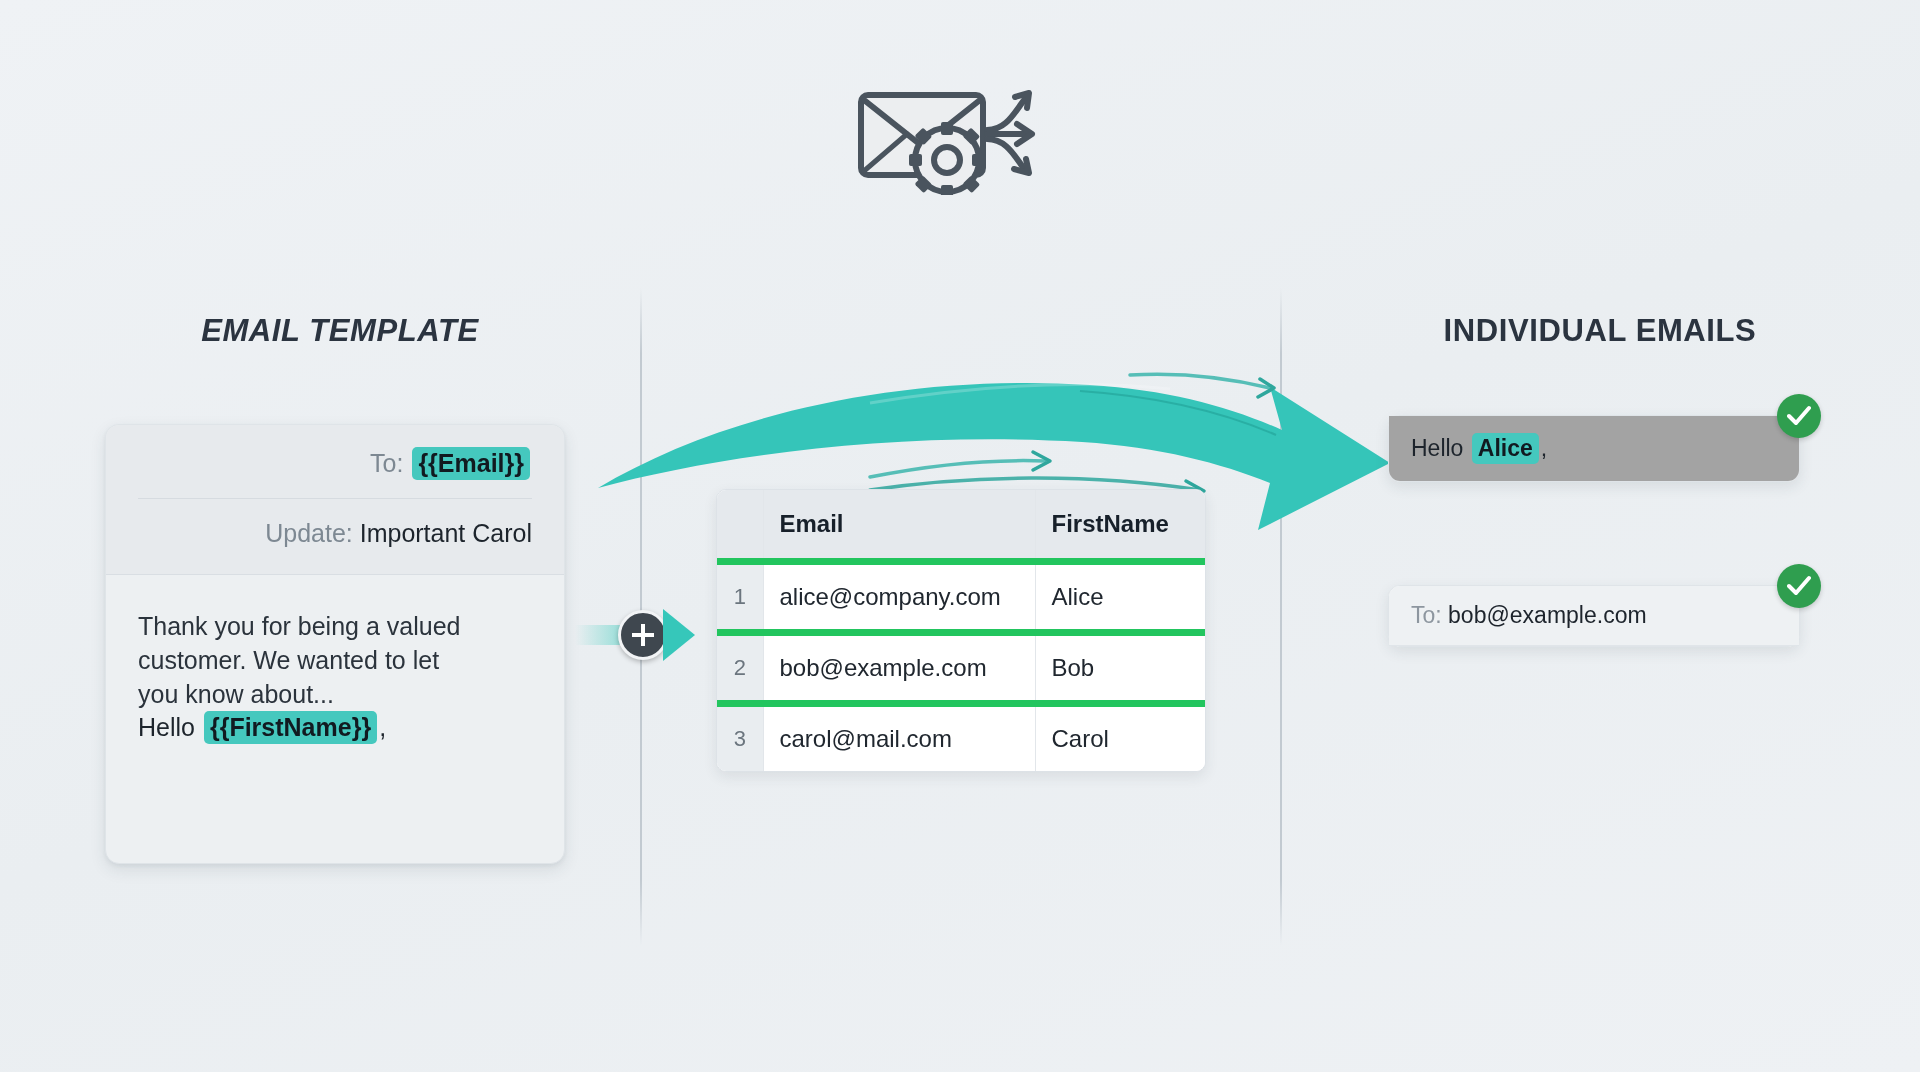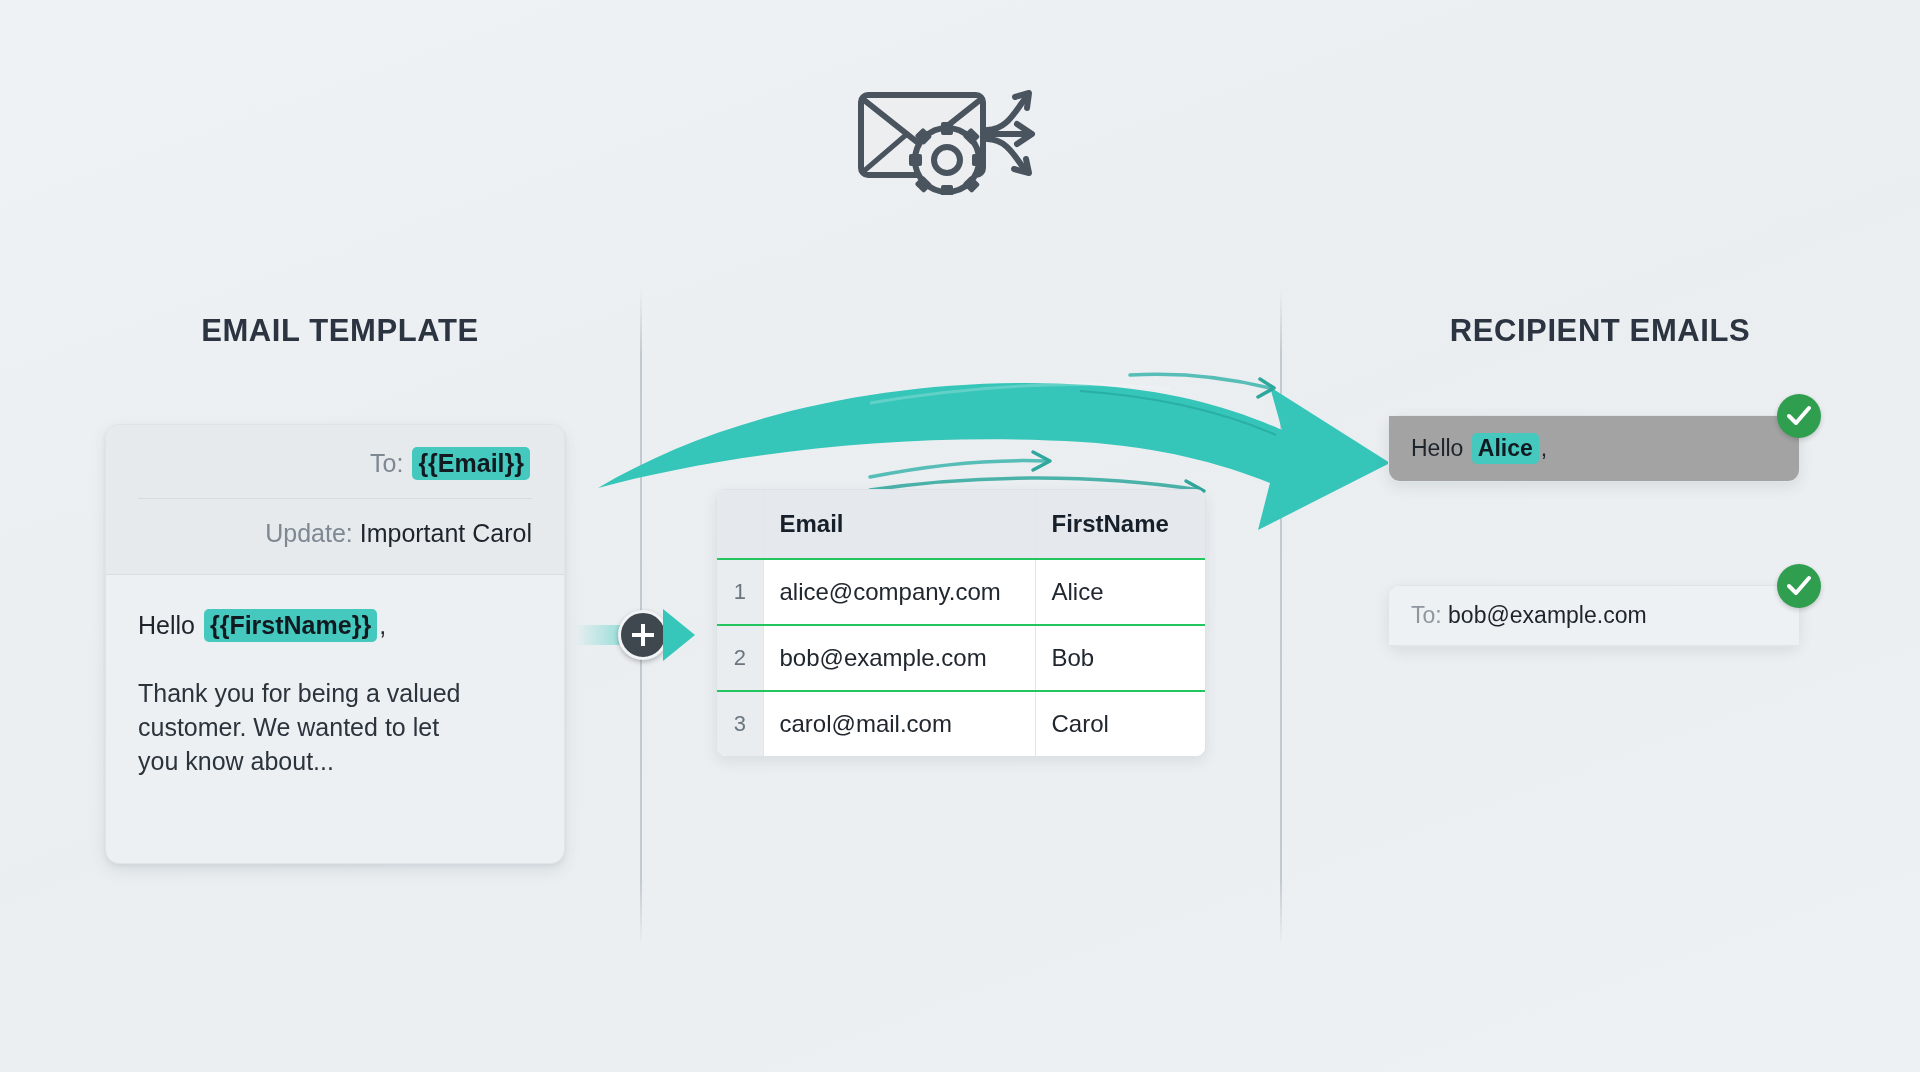--- a/index.html
+++ b/index.html
@@ -21,21 +21,21 @@
   
   .col-title {
     position: absolute;
     font-size: 31px;
     font-weight: bold;
     letter-spacing: 0.6px;
     color: #2b3440;
     text-align: center;
     white-space: nowrap;
   }
-  #title-template  { left: 60px;   top: 313px; width: 560px; }
+  #title-template  { left: 60px;   top: 313px; width: 560px; font-style: italic; }
   #title-data      { left: 680px;  top: 313px; width: 560px; }
   #title-emails    { left: 1320px; top: 313px; width: 560px; }
 
   
   .divider {
     position: absolute; top: 288px; width: 2px; height: 658px;
     background: linear-gradient(to bottom, rgba(186,195,203,0), #c2cad1 10%, #c2cad1 90%, rgba(186,195,203,0));
   }
   #divider-left  { left: 640px; }
   #divider-right { left: 1280px; }
@@ -108,21 +108,21 @@
     position: absolute; left: 716px; top: 489px; width: 490px;
     background: #ffffff;
     border: 1px solid #dde2e7;
     border-radius: 10px;
     box-shadow: 0 5px 14px rgba(40,55,70,.09);
     overflow: hidden;
   }
   #recipient-table table { border-collapse: collapse; width: 100%; }
   #recipient-table th, #recipient-table td {
     border-right: 1px solid #e2e6ea;
-    border-bottom: 2px solid #22c55e;
+    border-bottom: 7px solid #22c55e;
     text-align: left;
   }
   #recipient-table th { background: #e5e9ed; font-size: 24px; font-weight: bold; color: #17202a; padding: 20px 16px; }
   #recipient-table td { font-size: 24px; color: #20272f; padding: 18px 16px; background: #fff; }
   .rownum-cell {
     background: #e9edf0 !important;
     color: #6b757e !important;
     font-size: 22px !important;
     text-align: center !important;
     width: 46px; padding: 18px 0 !important;
@@ -190,42 +190,42 @@
         <rect x="62" y="55" width="12" height="13" rx="2" transform="rotate(-45 68 61)"></rect>
         <rect x="110" y="103" width="12" height="13" rx="2" transform="rotate(-45 116 109)"></rect>
         <rect x="110" y="55" width="13" height="12" rx="2" transform="rotate(45 116 61)"></rect>
         <rect x="62" y="103" width="13" height="12" rx="2" transform="rotate(45 68 109)"></rect>
       </g>
       <circle cx="92" cy="85" r="13" fill="#eceef0" stroke="#4a545e" stroke-width="6"></circle>
     </svg>
   </div>
 
   <div class="col-title" id="title-template">EMAIL TEMPLATE</div>
-  <div class="col-title" id="title-emails">RECIPIENT EMAILS</div>
+  <div class="col-title" id="title-emails">INDIVIDUAL EMAILS</div>
 
   <div class="divider" id="divider-left"></div>
   <div class="divider" id="divider-right"></div>
 
   <div id="template-card">
     <div id="template-head">
       <div id="template-to-row" class="tpl-line">
         <span class="tpl-label">To:</span>
         <span class="merge-tag">{{Email}}</span>
       </div>
       <div id="template-subject-row" class="tpl-line">
         <span class="tpl-label">Update:</span>
         <span>Important Carol</span>
       </div>
     </div>
     <div id="template-body">
+      <div id="template-paragraph">Thank you for being a valued customer. We wanted to let you know about...</div>
       <div id="template-greeting">
         <span>Hello</span>
         <span class="merge-tag">{{FirstName}}</span><span>,</span>
       </div>
-      <div id="template-paragraph">Thank you for being a valued customer. We wanted to let you know about...</div>
     </div>
   </div>
 
   <div id="big-arrow">
     <svg width="840" height="190" viewBox="0 0 840 190">
       <path d="M28 133 C150 60 330 18 520 30 C600 35 660 52 712 75 L700 32 L820 108 L688 175 L700 128 C650 108 590 92 512 87 C330 76 150 100 28 133 Z" fill="#35c5b9"></path>
       <path d="M510 36 C600 42 660 60 706 80" fill="none" stroke="#1f9d93" stroke-width="2" opacity="0.55"></path>
       <path d="M300 48 C420 28 520 26 600 34" fill="none" stroke="#ffffff" stroke-width="3" opacity="0.22"></path>
       <path d="M560 20 C610 17 655 22 700 33" fill="none" stroke="#46b8b0" stroke-width="3.5" stroke-linecap="round" opacity="0.9"></path>
       <path d="M690 24 L704 33 L688 42" fill="none" stroke="#2fa79d" stroke-width="3.5" stroke-linecap="round" stroke-linejoin="round"></path>

